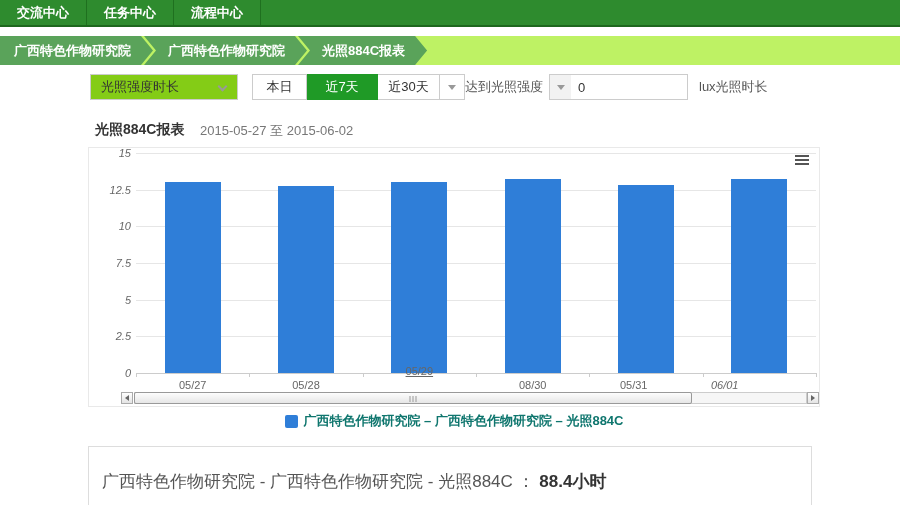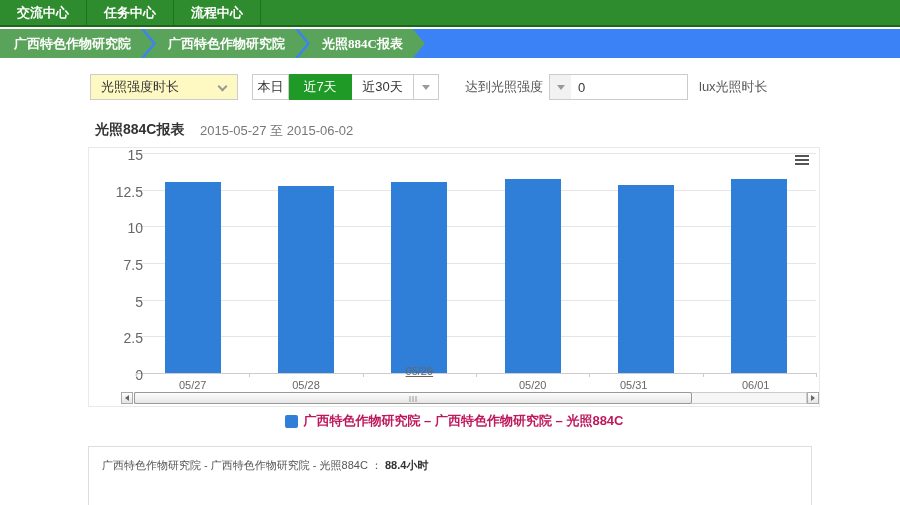--- a/index.html
+++ b/index.html
@@ -6,32 +6,32 @@
   html,body { width:900px; height:505px; overflow:hidden; background:#fff;
               font-family:"Liberation Sans","DejaVu Sans",sans-serif; }
 
   
   .topnav { position:absolute; left:0; top:0; width:900px; height:27px;
             background:#2e8b2e; display:flex; border-bottom:2px solid #1d671d; }
   .topnav-item { padding:0 17px; line-height:25px; color:#fff; font-size:13px;
                  font-weight:bold; border-right:1px solid #1f701f; cursor:pointer; }
 
   
-  .crumbbar { position:absolute; left:0; top:29px; width:900px; height:29px;
-              background:#3b82f6; display:flex;font-family:Liberation Serif, serif; }
+  .crumbbar { position:absolute; left:0; top:36px; width:900px; height:29px;
+              background:#bef264; display:flex; }
   .crumb { position:relative; background:#5aa35a; color:#fff; font-size:13px;
            font-weight:bold; line-height:29px; padding:0 22px 0 14px; margin-right:-9px;
            clip-path:polygon(0 0, calc(100% - 12px) 0, 100% 50%, calc(100% - 12px) 100%, 0 100%); }
   .crumb + .crumb { padding-left:24px;
            clip-path:polygon(0 0, calc(100% - 12px) 0, 100% 50%, calc(100% - 12px) 100%, 0 100%, 12px 50%); }
   .crumb:nth-child(1){ z-index:3; } .crumb:nth-child(2){ z-index:2; } .crumb:nth-child(3){ z-index:1; }
 
   
   .select-box { position:absolute; left:90px; top:74px; width:148px; height:26px;
-                border:1px solid #ccc; background:#fef9c3; font-size:13px; color:#333;
+                border:1px solid #ccc; background:#84cc16; font-size:13px; color:#333;
                 line-height:24px; padding-left:10px; cursor:pointer; }
   .select-box .chev { position:absolute; right:11px; top:8px; width:7px; height:7px;
                 border-right:2px solid #999; border-bottom:2px solid #999;
                 transform:rotate(45deg); }
   .btn-group { position:absolute; left:252px; top:74px; height:26px; display:flex; }
   .btn { height:26px; border:1px solid #ccc; border-left:none; background:#fff;
          color:#333; font-size:13px; text-align:center; line-height:24px; cursor:pointer; }
   .btn:first-child { border-left:1px solid #ccc; }
   .btn.active { background:#1f9a26; border-color:#1f9a26; color:#fff; }
   .btn.caret-btn { width:25px; display:flex; align-items:center; justify-content:center; }
@@ -52,22 +52,22 @@
             font-weight:bold; color:#333; }
   .rdate  { position:absolute; left:200px; top:122px; font-size:13px; color:#777; }
 
   
   .chart-box { position:absolute; left:88px; top:147px; width:732px; height:260px;
                border:1px solid #e9e9e9; background:#fff; }
   .burger { position:absolute; right:10px; top:7px; width:14px; cursor:pointer; }
   .burger div { height:2px; background:#555; margin-bottom:2px; }
   .gridline { position:absolute; height:1px; background:#e6e6e6; }
   .gridline.axis { background:#ccc; }
-  .ytick { position:absolute; left:12px; width:42px; text-align:right;
-           font-size:14px; color:#666; }
+  .ytick { position:absolute; left:0; width:42px; text-align:right;
+           font-size:11px; color:#666;font-style:italic; }
   .xtickmark { position:absolute; width:1px; height:4px; background:#ccc; }
   .xlabel { position:absolute; text-align:center; font-size:11px; color:#666; }
   .bar { position:absolute; cursor:pointer; }
 
   
   .sb-btn { position:absolute; top:244px; width:12px; height:12px;
             border:1px solid #aaa; background:linear-gradient(#fff,#e4e4e4);
             display:flex; align-items:center; justify-content:center; cursor:pointer; }
   .sb-track { position:absolute; top:244px; left:45px; width:673px; height:12px;
               border:1px solid #ccc; background:#f6f6f6; }
@@ -79,27 +79,27 @@
   .sb-grip i { display:block; width:1px; height:6px; background:#999; }
   .tri-l { width:0; height:0; border-top:3px solid transparent;
            border-bottom:3px solid transparent; border-right:4px solid #666; }
   .tri-r { width:0; height:0; border-top:3px solid transparent;
            border-bottom:3px solid transparent; border-left:4px solid #666; }
 
   
   .legend { position:absolute; left:88px; top:412px; width:732px; height:18px;
             display:flex; align-items:center; justify-content:center; cursor:pointer; }
   .legend-marker { width:13px; height:13px; border-radius:2px; margin-right:6px; }
-  .legend-label { font-size:13px; font-weight:bold; color:#be185d; }
+  .legend-label { font-size:13px; font-weight:bold; color:#0f766e; }
 
   
   .summary { position:absolute; left:88px; top:446px; width:724px; height:85px;
              border:1px solid #ddd; background:#fff; padding:11px 13px; }
   .summary-title { font-size:13px; font-weight:bold; color:#333; }
-  .summary-detail { font-size:11px; color:#555; }
+  .summary-detail { margin-top:12px; font-size:17px; color:#555; }
   .summary-detail b { color:#333; }
 </style>
 </head>
 <body>
 
 <div class="topnav">
   <div class="topnav-item">交流中心</div>
   <div class="topnav-item">任务中心</div>
   <div class="topnav-item">流程中心</div>
 </div>
@@ -109,22 +109,22 @@
   <div class="crumb">广西特色作物研究院</div>
   <div class="crumb">光照884C报表</div>
 </div>
 
 <div class="select-box">
   <span>光照强度时长</span>
   <span class="chev"></span>
 </div>
 
 <div class="btn-group">
-  <div class="btn" style="width:37px">本日</div>
-  <div class="btn active" style="width:63px">近7天</div>
+  <div class="btn" style="width:55px">本日</div>
+  <div class="btn active" style="width:71px">近7天</div>
   <div class="btn" style="width:62px">近30天</div>
   <div class="btn caret-btn">
     <span class="caret-down"></span>
   </div>
 </div>
 
 <div class="flabel" style="left:465px">达到光照强度</div>
 
 <div class="mini-dd">
   <span class="caret-down"></span>
@@ -163,25 +163,25 @@
       <div class="xtickmark" style="left: 500.333px; top: 225px;"></div>
       <div class="xtickmark" style="left: 613.667px; top: 225px;"></div>
       <div class="xtickmark" style="left: 727px; top: 225px;"></div>
       <div class="bar" style="left: 75.6667px; top: 34.3333px; width: 56px; height: 190.667px; background: rgb(47, 126, 216);"></div>
       <div class="xlabel" style="left: 47px; width: 113.333px; top: 231px;">05/27</div>
       <div class="bar" style="left: 189px; top: 38px; width: 56px; height: 187px; background: rgb(47, 126, 216);"></div>
       <div class="xlabel" style="left: 160.333px; width: 113.333px; top: 231px;">05/28</div>
       <div class="bar" style="left: 302.333px; top: 33.6px; width: 56px; height: 191.4px; background: rgb(47, 126, 216);"></div>
       <div class="xlabel" style="left: 273.667px; width: 113.333px; top: 217px; text-decoration: underline;">05/29</div>
       <div class="bar" style="left: 415.667px; top: 31.4px; width: 56px; height: 193.6px; background: rgb(47, 126, 216);"></div>
-      <div class="xlabel" style="left: 387px; width: 113.333px; top: 231px;">05/20</div>
+      <div class="xlabel" style="left: 387px; width: 113.333px; top: 231px;">08/30</div>
       <div class="bar" style="left: 529px; top: 37.2667px; width: 56px; height: 187.733px; background: rgb(47, 126, 216);"></div>
       <div class="xlabel" style="left: 488px; width: 113.333px; top: 231px;">05/31</div>
       <div class="bar" style="left: 642.333px; top: 31.4px; width: 56px; height: 193.6px; background: rgb(47, 126, 216);"></div>
-      <div class="xlabel" style="left: 610px; width: 113.333px; top: 231px;">06/01</div>
+      <div class="xlabel" style="left: 579px; width: 113.333px; top: 231px; font-style: italic;">06/01</div>
     </div>
 
   <div class="sb-track"></div>
   <div class="sb-btn" style="left:32px">
     <span class="tri-l"></span>
   </div>
   <div class="sb-thumb">
     <span class="sb-grip">
         <i></i>
         <i></i>

